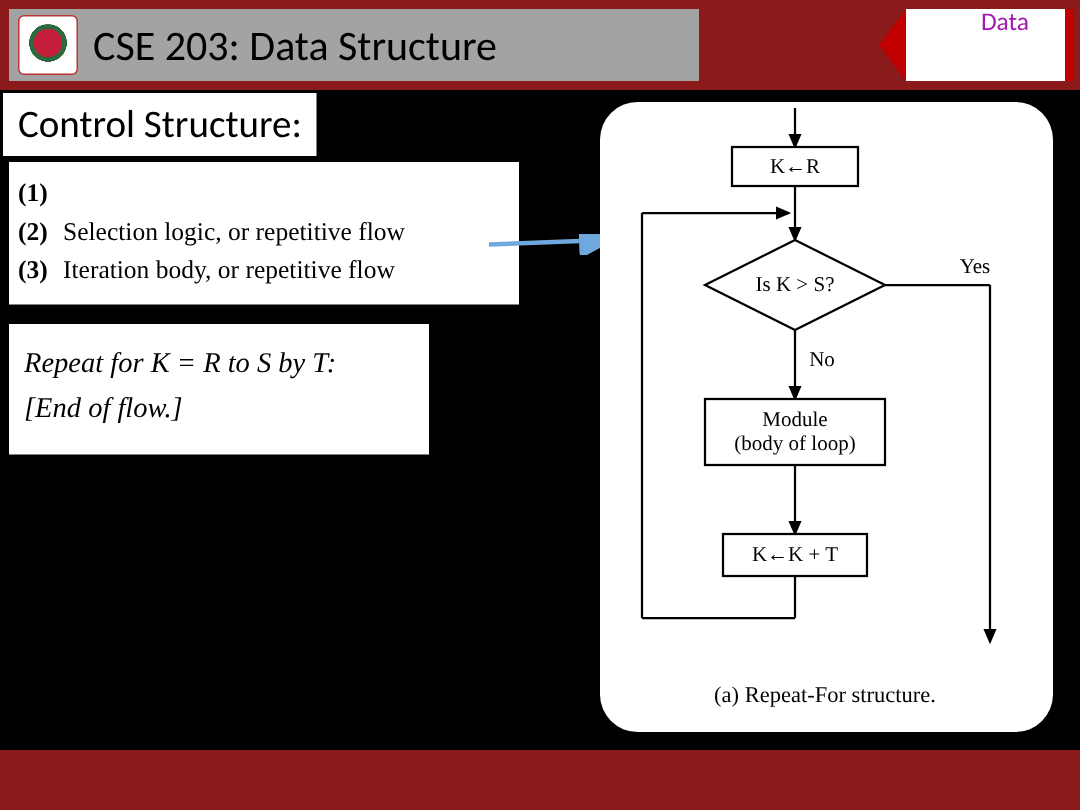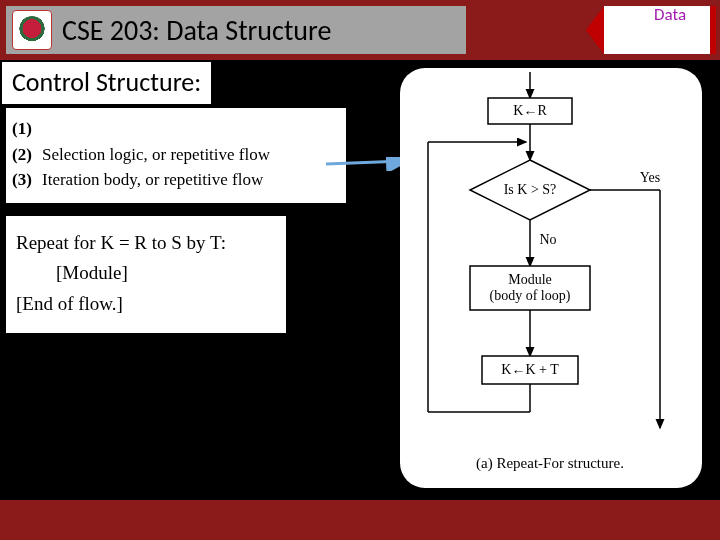--- a/index.html
+++ b/index.html
@@ -15,21 +15,21 @@
   .badge::before { content: ""; position: absolute; left: -18px; top: 0; width: 0; height: 0; border-top: 24px solid transparent; border-bottom: 24px solid transparent; border-right: 18px solid #c00000; }
   .badge::after { content: ""; position: absolute; right: -2px; top: 0; bottom: 0; width: 6px; background: #c00000; }
 
   .section-title { color: #000; background: #fff; font-size: 26px; padding: 4px 10px 6px 10px; display: inline-block; margin: 2px 0 0 2px; }
 
   
   .logic-list { position: absolute; left: 6px; top: 108px; width: 340px; background: #fff; padding: 8px 6px 10px 6px; font-family: 'Times New Roman', serif; font-size: 17px; line-height: 1.5; }
   .logic-list .row { display: flex; }
   .logic-list .num { font-weight: bold; width: 30px; }
 
-  .pseudo { position: absolute; left: 6px; top: 216px; width: 280px; background: #fff; padding: 12px 10px 14px 10px; font-family: 'Times New Roman', serif; font-size: 19px; line-height: 1.6; }
+  .pseudo { position: absolute; left: 6px; top: 216px; width: 280px; background: #fff; padding: 12px 10px 14px 10px; font-family: 'Times New Roman', serif; font-size: 19px; line-height: 1.6; font-style: italic; }
   .pseudo .indent { padding-left: 40px; }
 
   
   .flow { position: absolute; left: 400px; top: 68px; width: 302px; height: 420px; background: #fff; font-family: 'Times New Roman', serif; font-size: 14px; color: #000; border-radius: 25px; }
   .flow svg { width: 302px; height: 420px; }
   .fbox { fill: #fff; stroke: #000; stroke-width: 1.5; }
   .ftext { font-family: 'Times New Roman', serif; font-size: 14px; text-anchor: middle; }
   .farrow { stroke: #000; stroke-width: 1.5; fill: none; marker-end: url(#ah); }
   .fline { stroke: #000; stroke-width: 1.5; fill: none; }
 
@@ -81,21 +81,20 @@
         <marker id="bah" markerWidth="8" markerHeight="8" refX="6" refY="4" orient="auto">
       <path d="M0,0 L8,4 L0,8 z" fill="#6fa8dc"></path>
         </marker>
       </defs>
     <line x1="2" y1="7" x2="80" y2="4" stroke="#6fa8dc" stroke-width="3" marker-end="url(#bah)"></line>
   </svg>
 </div>
 
 <div class="pseudo">
   <div>Repeat for K = R to S by T:</div>
-  <div class="indent">[Module]</div>
   <div>[End of flow.]</div>
 </div>
 
 <div class="flow">
   <svg viewBox="0 0 302 420">
     <defs>
       <marker id="ah" markerWidth="8" markerHeight="8" refX="6" refY="3" orient="auto">
         <path d="M0,0 L7,3 L0,6 z" fill="#000"></path>
       </marker>
     </defs>

